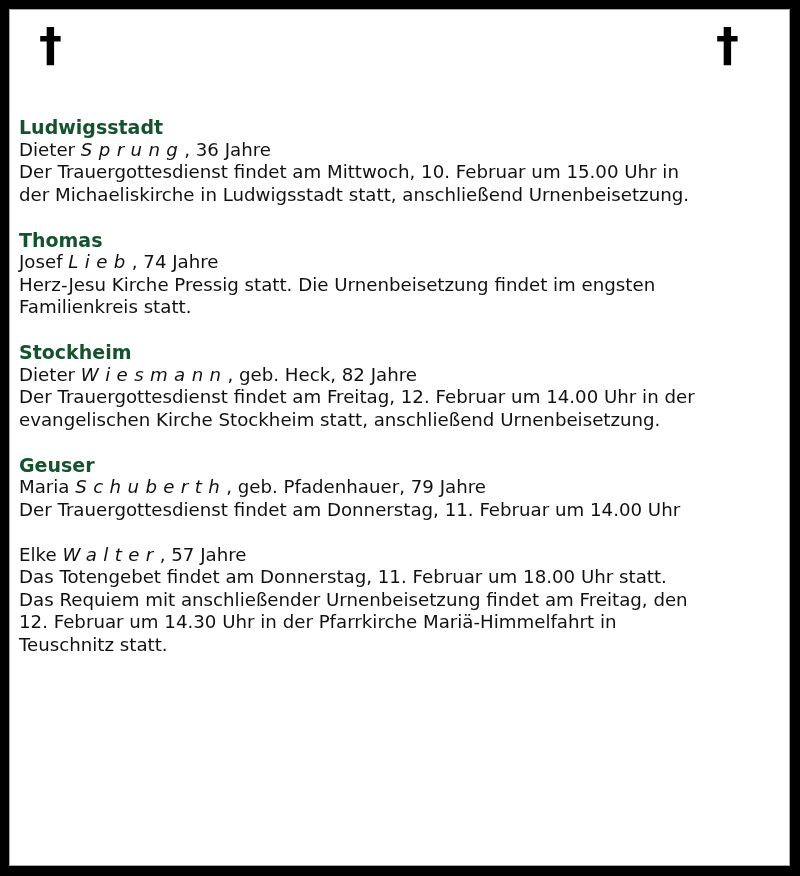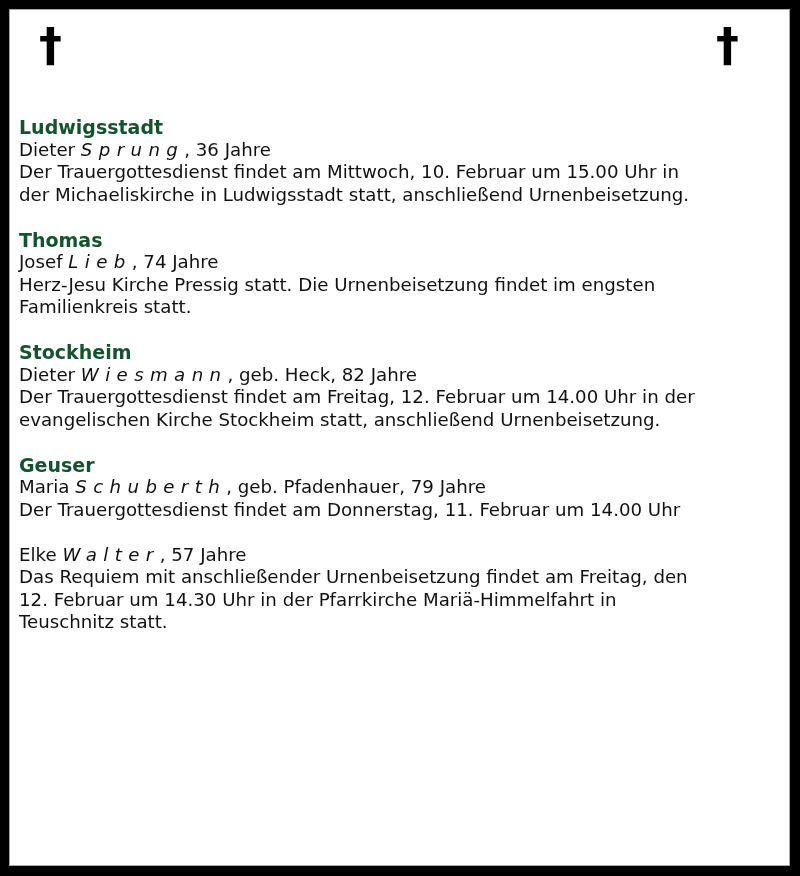--- a/index.html
+++ b/index.html
@@ -63,18 +63,19 @@
     </div>
 
     <div class="entry">
       <div class="place">Geuser</div>
       <div class="person"><span>Maria</span> <span class="sp">Schuberth</span><span>, geb. Pfadenhauer, 79 Jahre</span></div>
       <div class="line">Der Trauergottesdienst findet am Donnerstag, 11. Februar um 14.00 Uhr</div>
     </div>
 
     <div class="entry">
       <div class="person"><span>Elke</span> <span class="sp">Walter</span><span>, 57 Jahre</span></div>
+      <div class="line">Das Totengebet findet am Donnerstag, 11. Februar um 18.00 Uhr statt.</div>
       <div class="line">Das Requiem mit anschließender Urnenbeisetzung findet am Freitag, den</div>
       <div class="line">12. Februar um 14.30 Uhr in der Pfarrkirche Mariä-Himmelfahrt in</div>
       <div class="line">Teuschnitz statt.</div>
     </div>
   </div>
 </div>
 
 </body></html>

